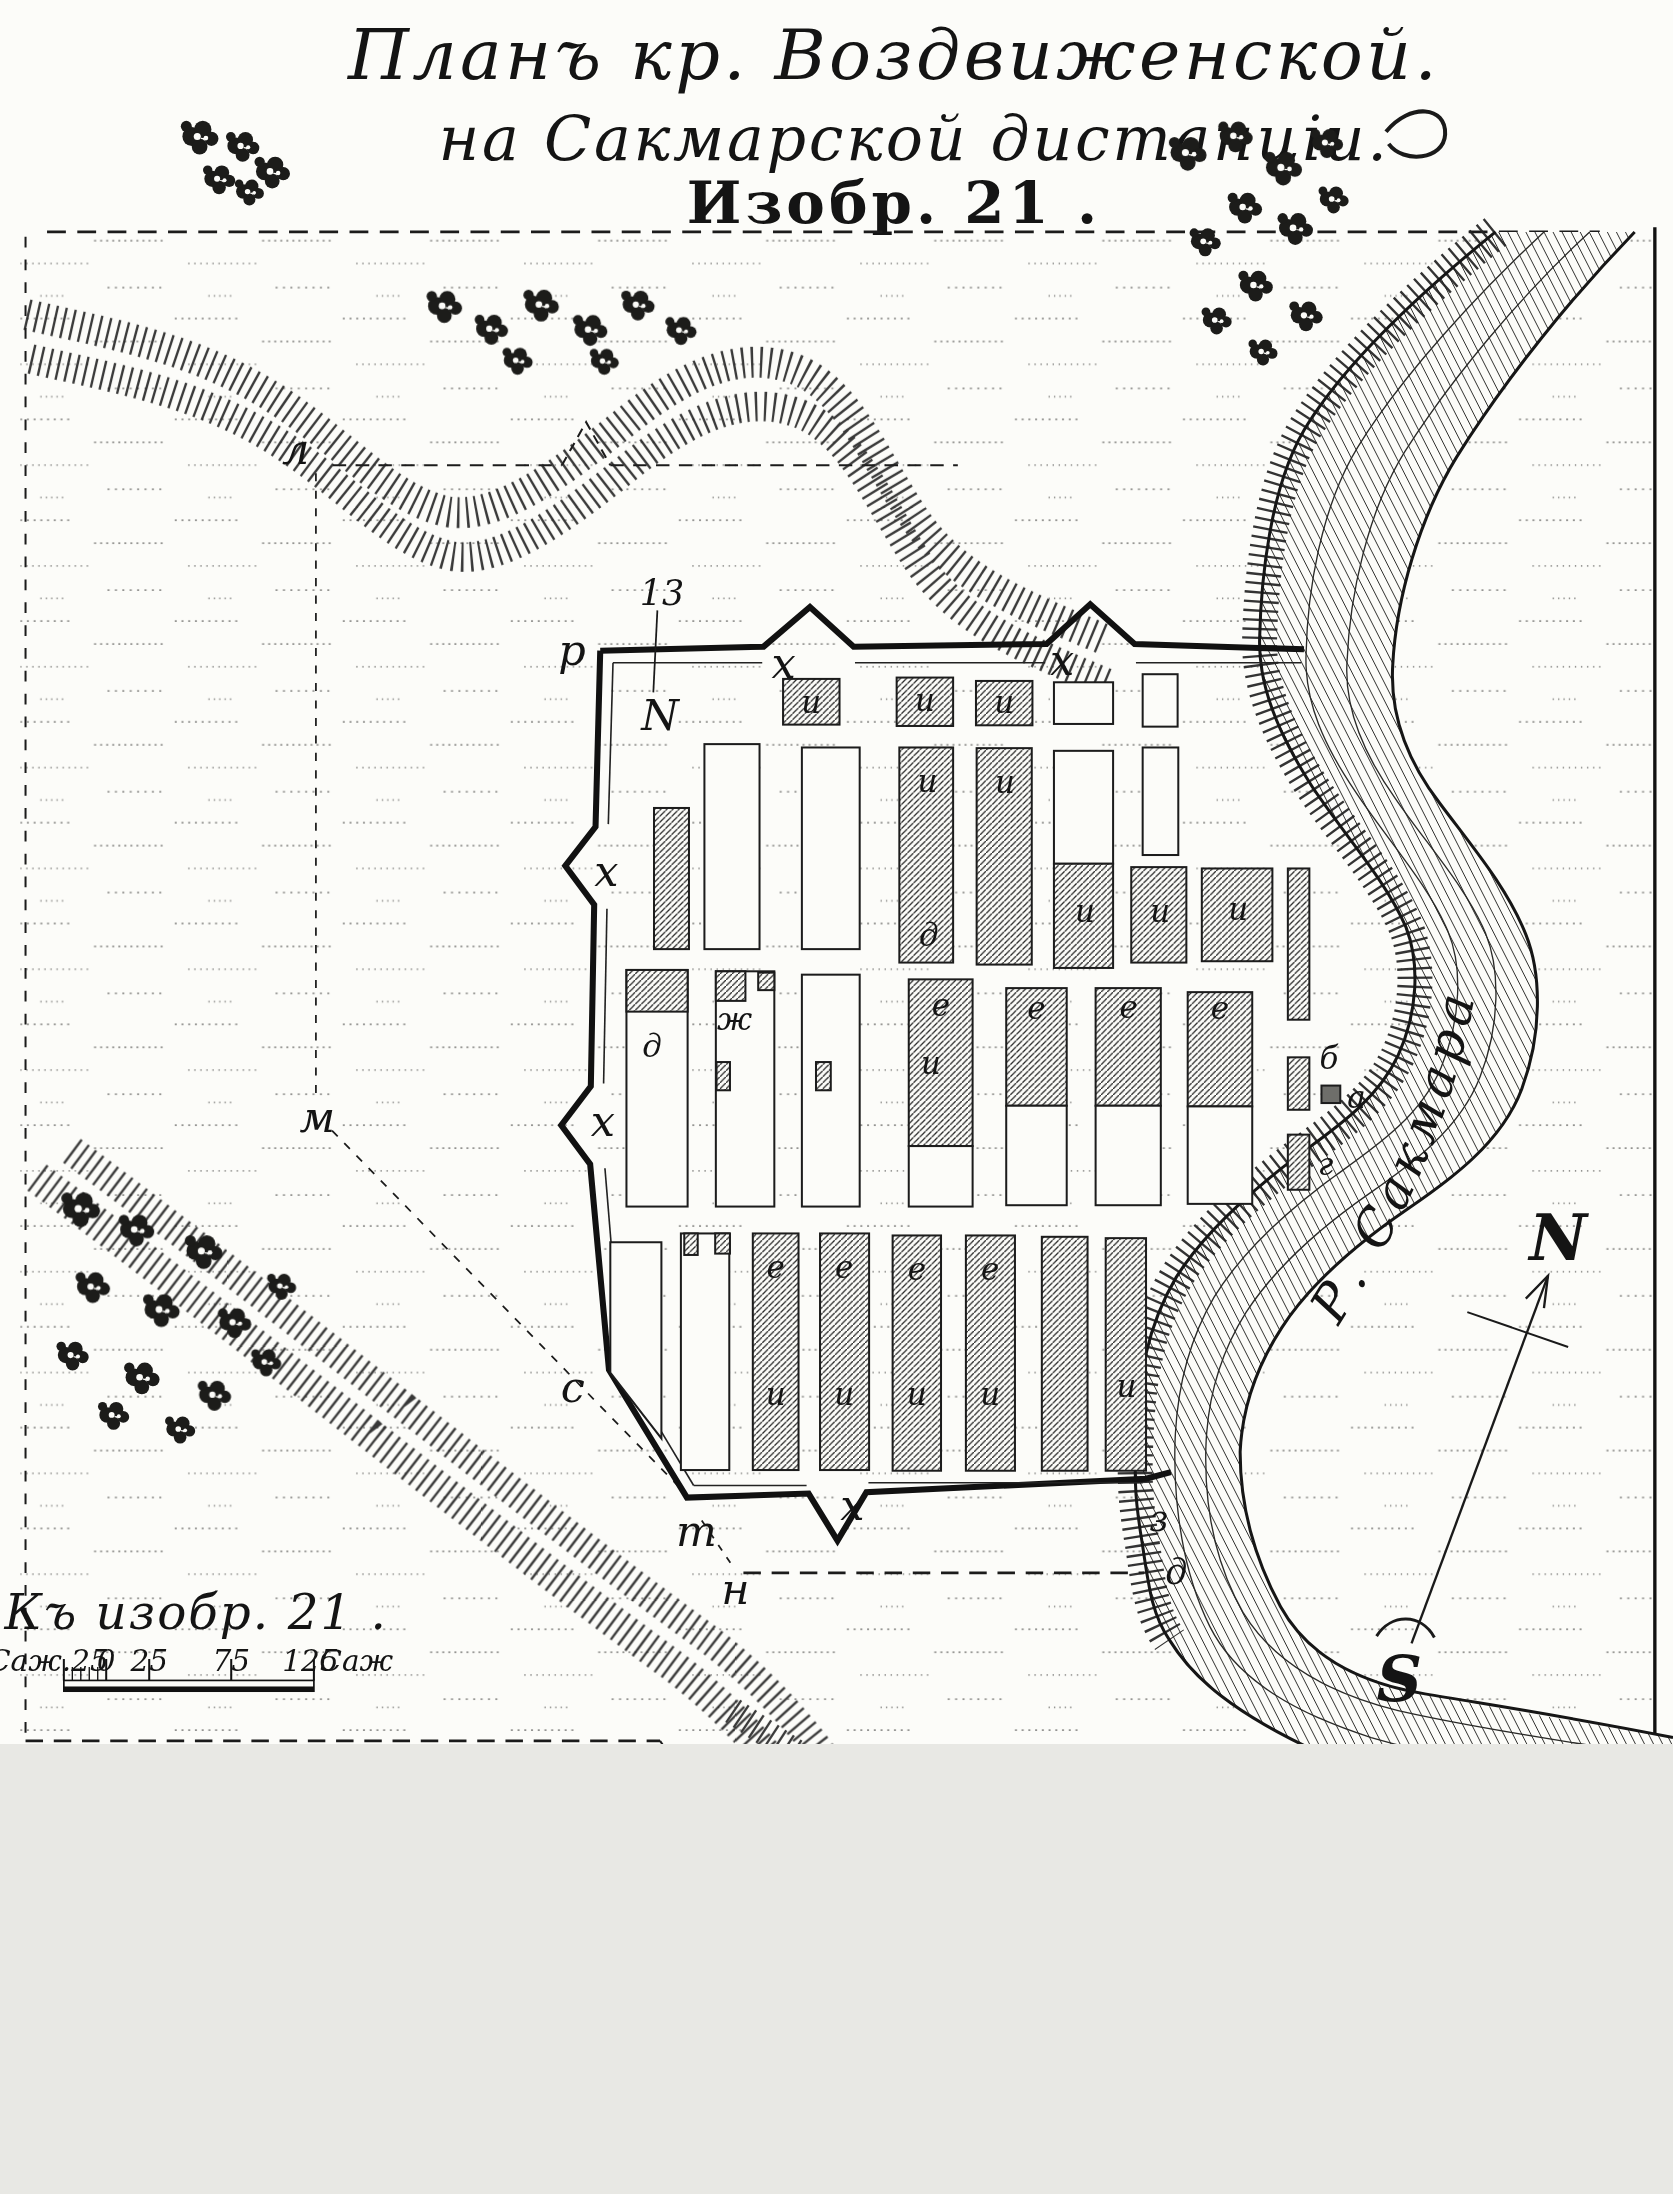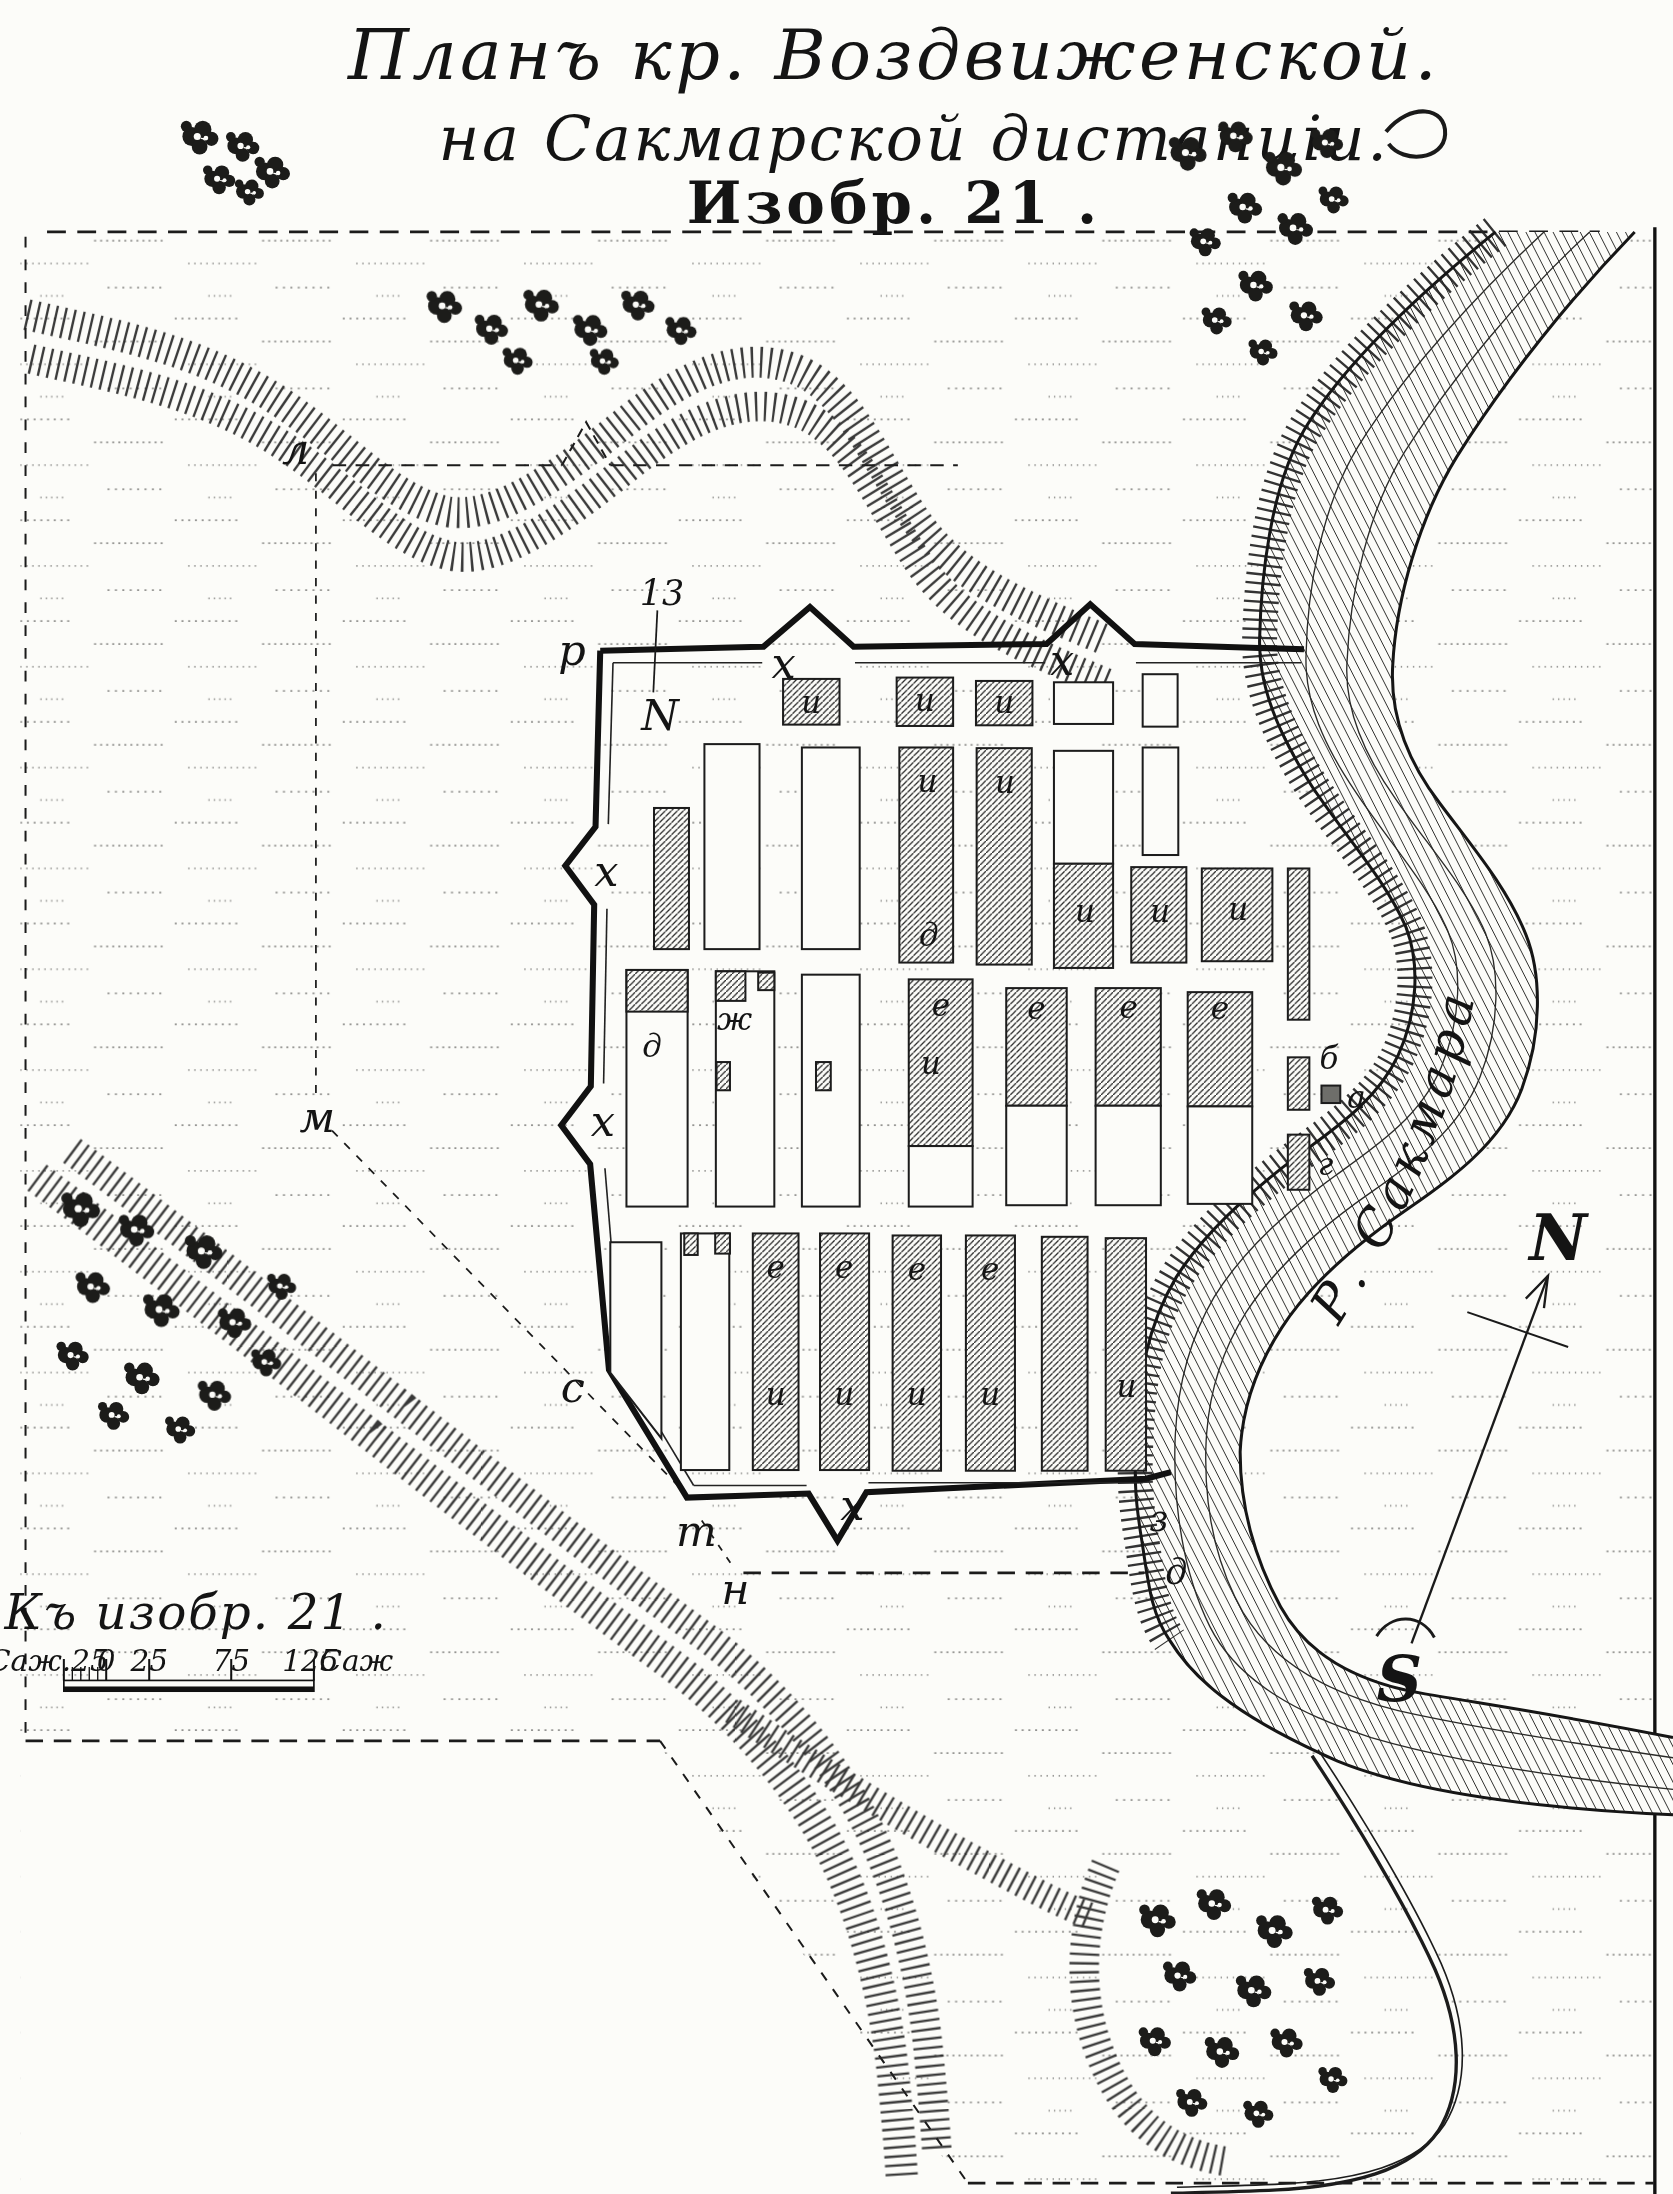--- a/index.html
+++ b/index.html
@@ -1,16 +1,16 @@
 <!DOCTYPE html>
 <html style="font-size:10.8px"><head>
 <meta charset="utf-8">
 <style>
   html,body{margin:0;padding:0;background:#e8e8e4;}
-  .page{position:relative;width:1673px;height:2194px;background:#fcfcf9;margin:0 auto;overflow:hidden;}
+  .page{position:relative;width:1673px;height:1744px;background:#fcfcf9;margin:0 auto;overflow:hidden;}
   svg{position:absolute;inset:0;display:block;}
   text{fill:#141414;font-family:"DejaVu Serif", serif;}
   .t1{font-style:italic;font-size:104px;letter-spacing:5px;}
   .t2{font-style:italic;font-size:92px;letter-spacing:4px;}
   .t3{font-weight:bold;font-size:86px;letter-spacing:6px;}
   .wl{font-style:italic;font-size:64px;}
   .bl{font-style:italic;font-size:46px;}
   .sm{font-style:italic;font-size:52px;}
   .sc{font-style:italic;font-size:72px;letter-spacing:3px;}
   .sn{font-style:italic;font-size:44px;}

